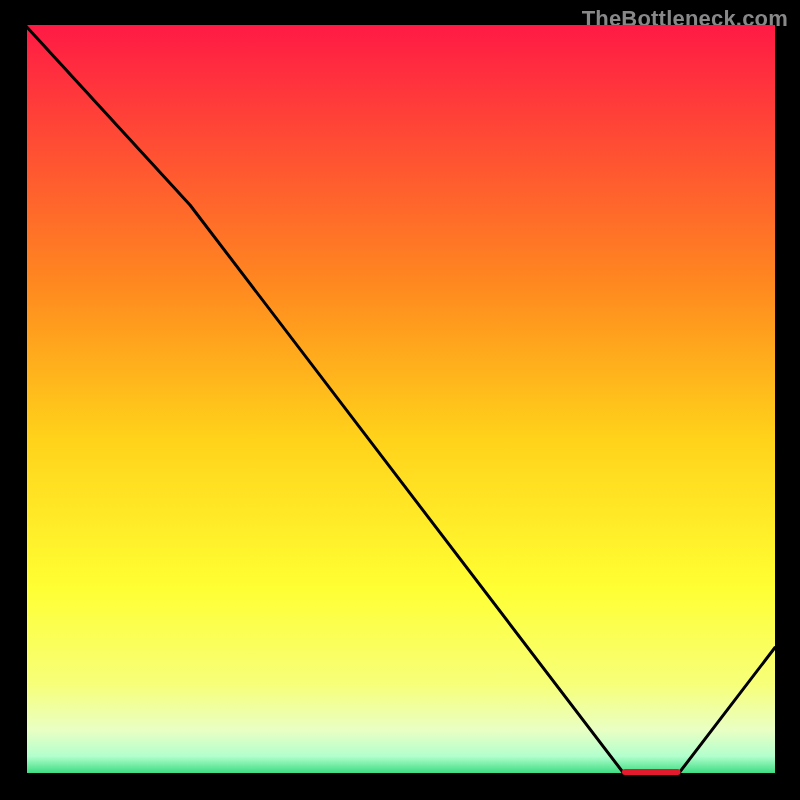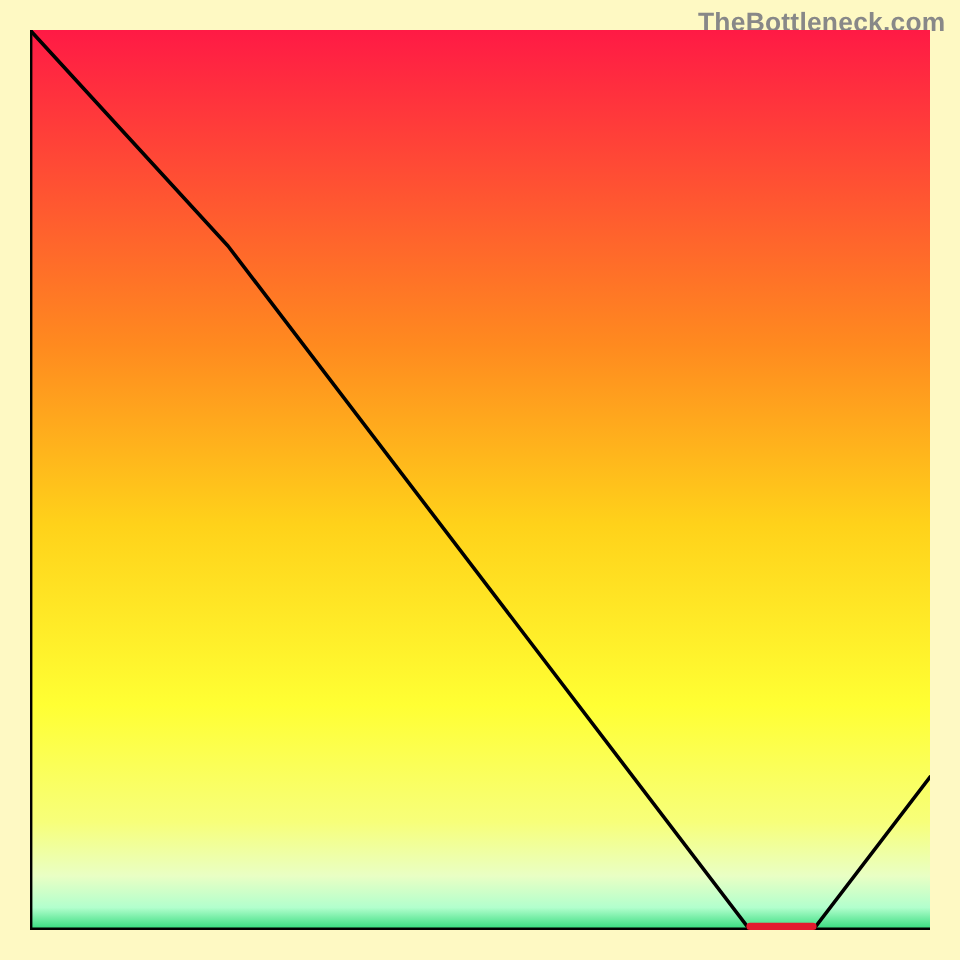--- a/index.html
+++ b/index.html
@@ -1,21 +1,21 @@
 <!DOCTYPE html>
 <html><head>
 <meta charset="utf-8">
 <style>
   * { margin: 0; padding: 0; box-sizing: border-box; }
   html, body { width: 800px; height: 800px; overflow: hidden; background: #fff; }
   .container {
     width: 800px;
     height: 800px;
     position: relative;
-    background: #fef9c3;
+    background: #000000;
   }
   .watermark {
     position: absolute;
     top: 6px;
     right: 12px;
     font-family: Arial, Helvetica, sans-serif;
     font-weight: bold;
     font-size: 22px;
     color: #888;
     letter-spacing: 0.2px;

